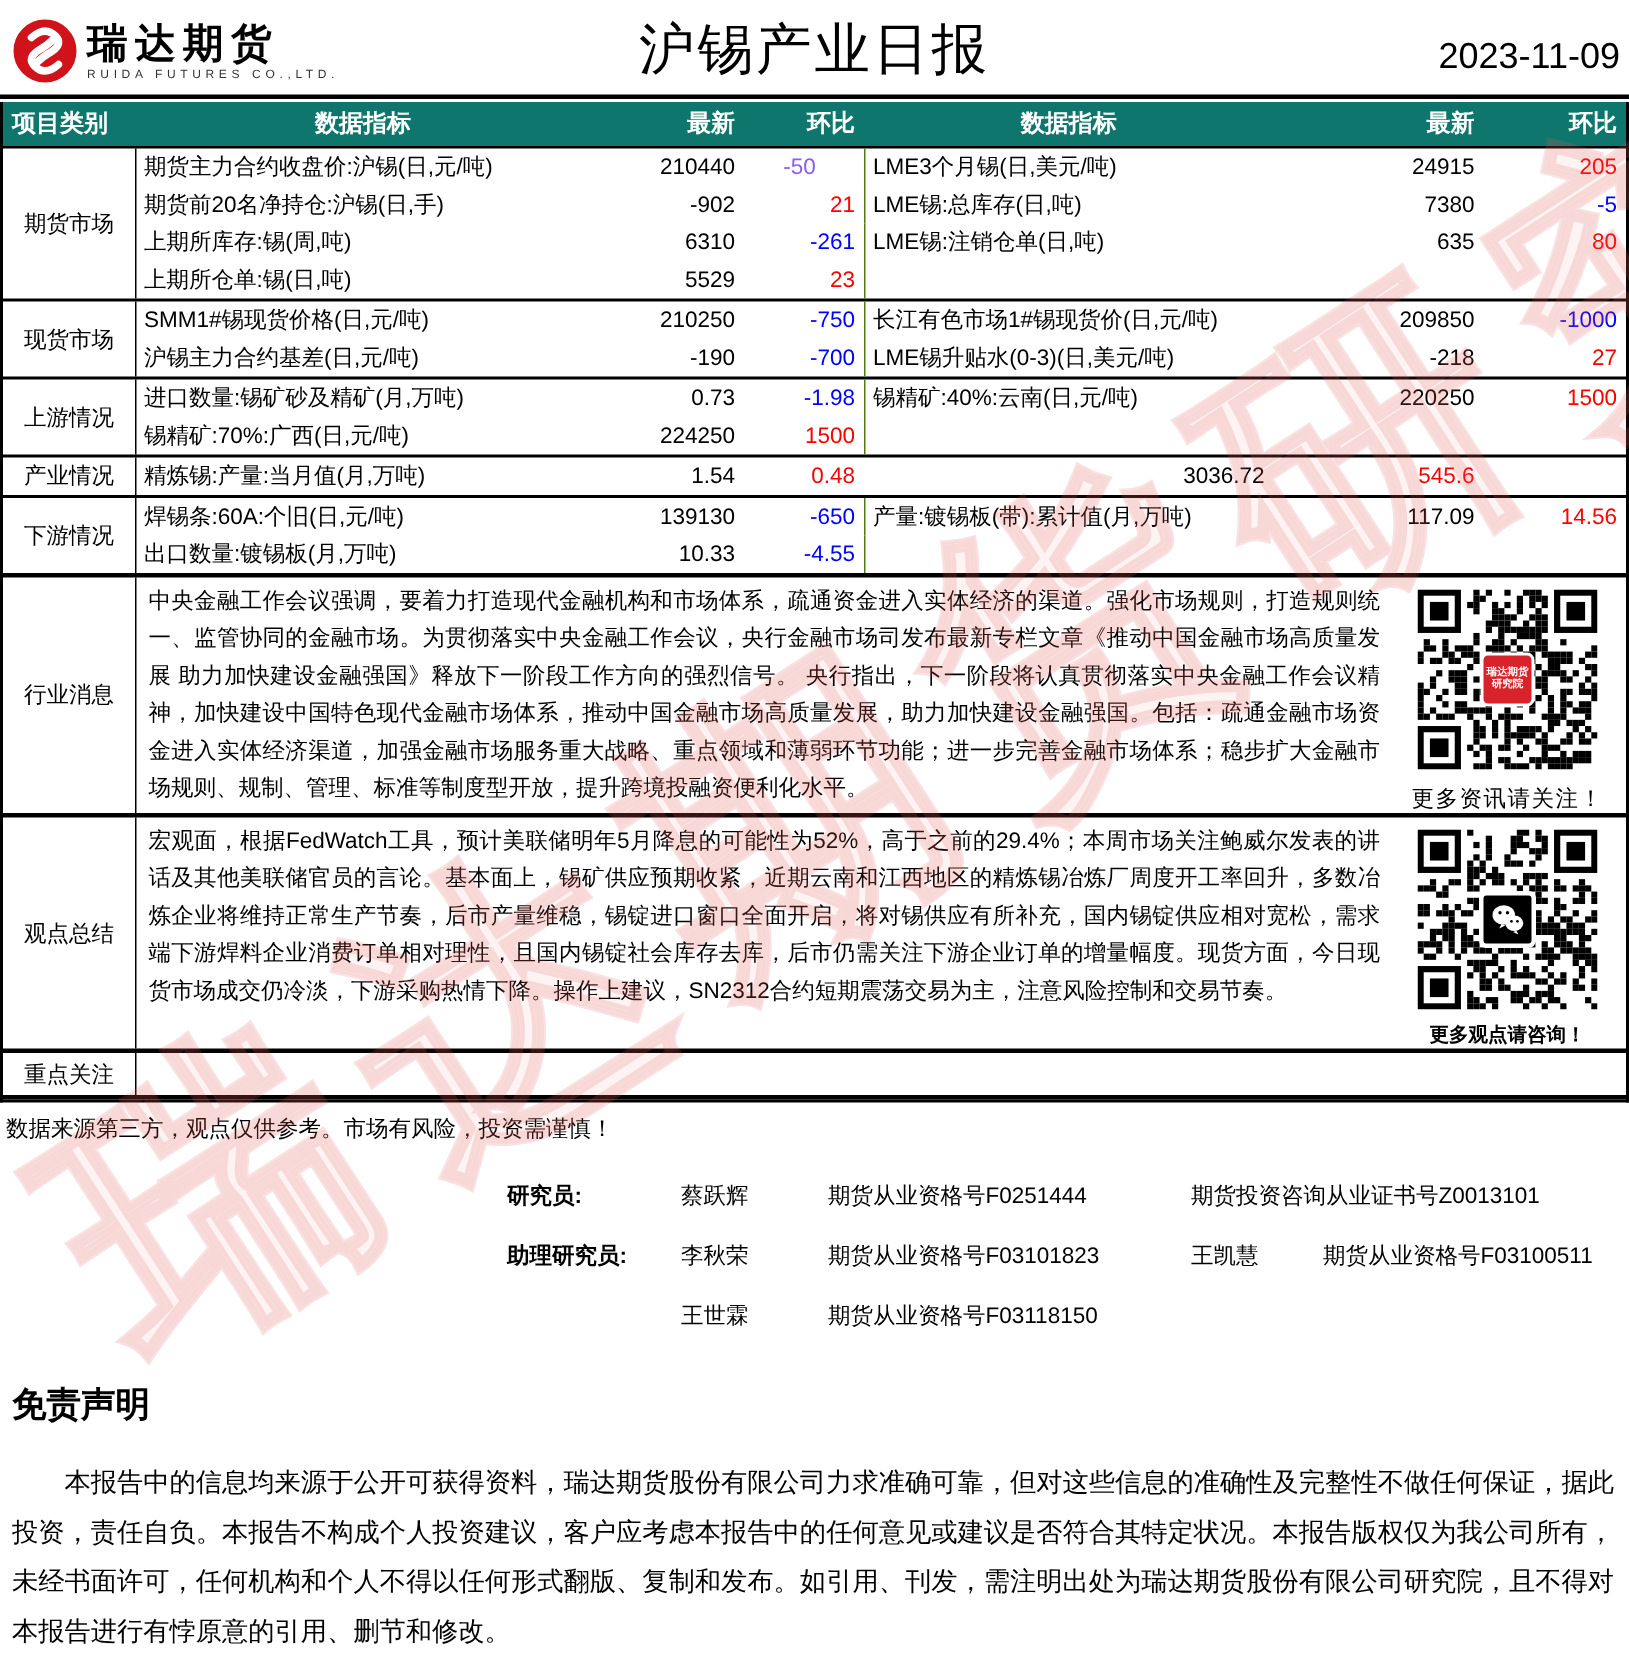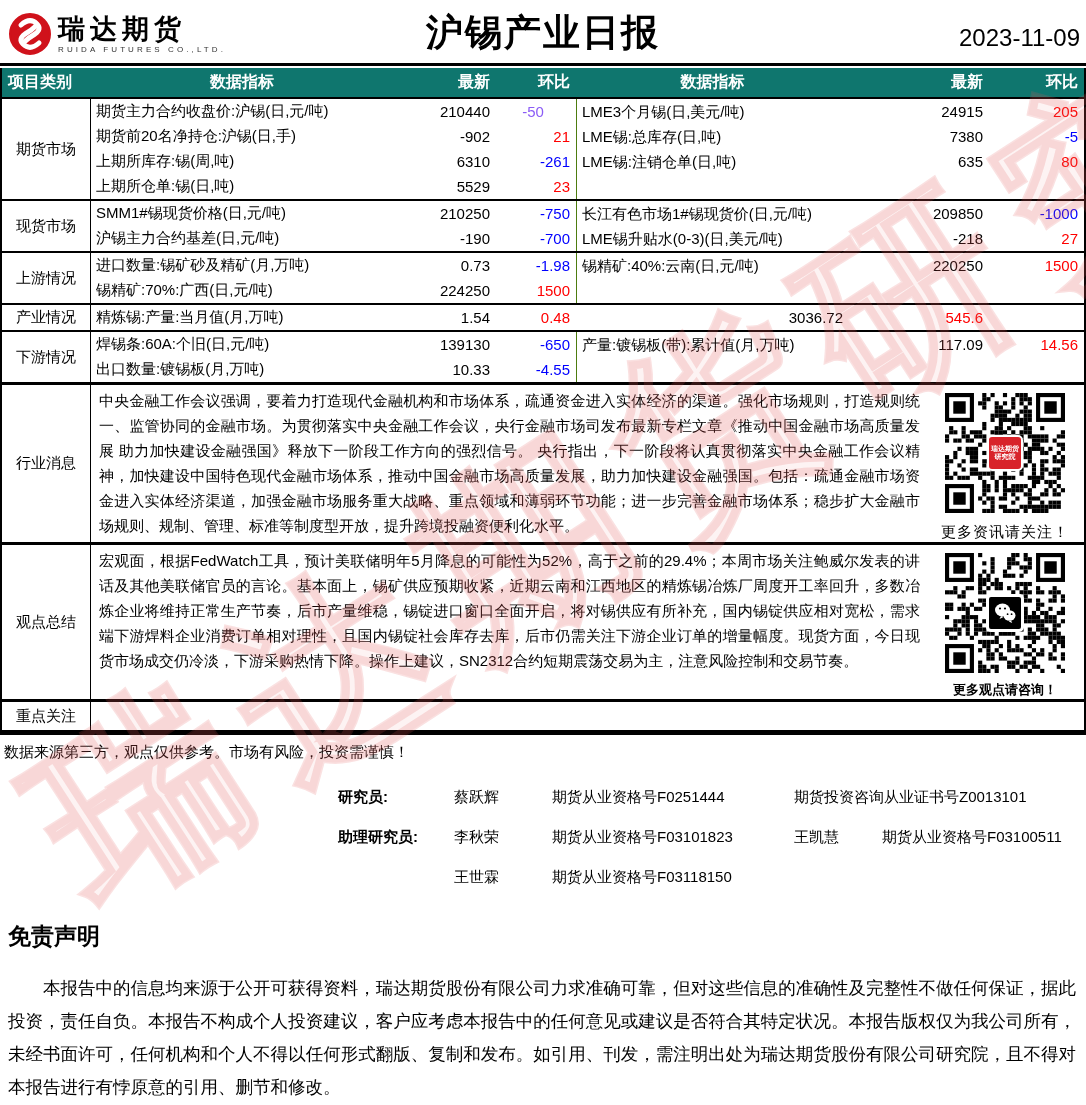--- a/index.html
+++ b/index.html
@@ -17,21 +17,21 @@
     color:rgba(225,90,90,0.07); -webkit-text-stroke:3px rgba(225,90,90,0.18);
   }
   
   .header { position:relative; height:66px; border-bottom:3px solid #000; }
   .logo { position:absolute; left:8px; top:12px; display:flex; align-items:center; }
   .logo-mark { width:44px; height:44px; margin-right:6px; }
   .logo-txt .cn { font-size:27px; font-weight:800; letter-spacing:5px; line-height:30px; }
   .logo-txt .en { font-size:8px; letter-spacing:3.1px; color:#333; margin-top:1px; }
   .report-title {
     position:absolute; left:0; right:0; top:8px; text-align:center;
-    font-size:37px; font-weight:700; letter-spacing:2px;
+    font-size:37px; font-weight:400; letter-spacing:2px;
   }
   .report-date { position:absolute; right:6px; top:24px; font-size:24px; }
   
   .tbl { border:2px solid #000; border-top:none; position:relative; z-index:2; }
   .thead {
     background:#0f766e; color:#fff; font-weight:700; font-size:16px;
     display:grid; height:29px; align-items:center; margin-top:2px;
     grid-template-columns:89px 302px 103px 80px 273px 140px 95px;
   }
   .thead .c1 { padding-left:6px; }

